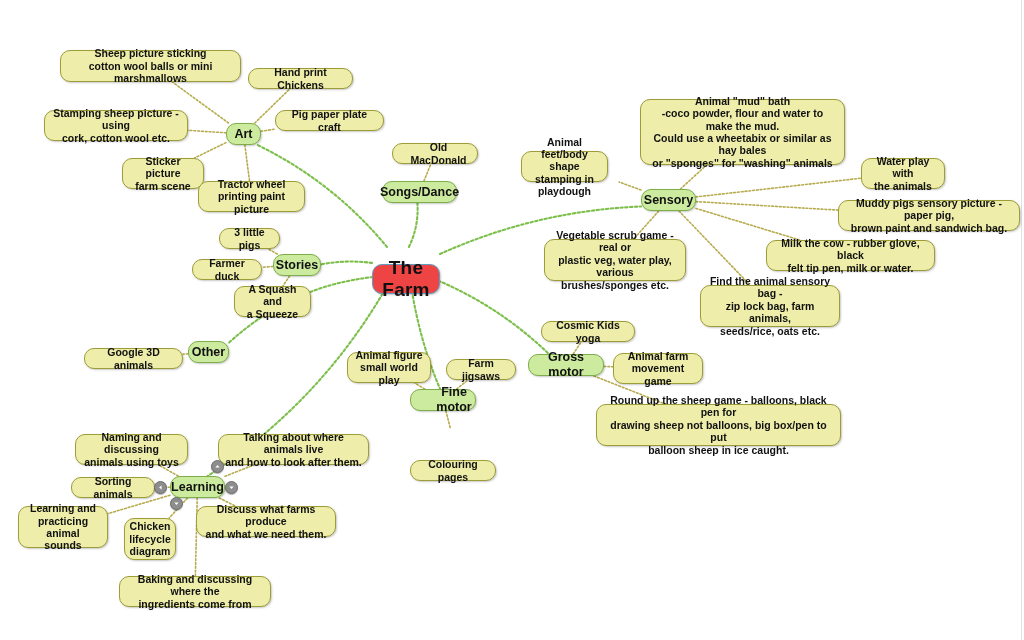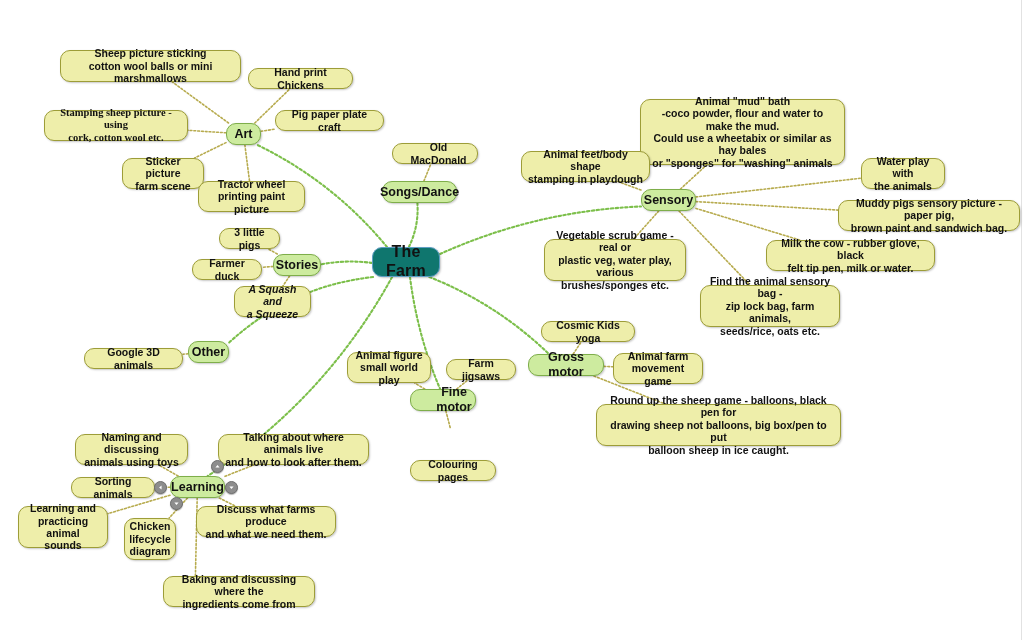--- a/index.html
+++ b/index.html
@@ -30,24 +30,25 @@
     color: #111111;
     border-radius: 10px;
     display: flex;
     align-items: center;
     justify-content: center;
     line-height: 1.18;
     white-space: pre-line;
     box-shadow: 1px 1px 2px rgba(0,0,0,0.22);
   }
   .node-root {
-    background: #0f766e;
+    background: #ef4444;
     border: 1px solid #5f9ec4;
-    font-size: 16px;
+    font-size: 19px;
     letter-spacing: 0.2px;
+    margin-top: 17px;
   }
   .node-branch {
     background: #cdeb9f;
     border: 1px solid #7eae4a;
     font-size: 12.5px;
   }
   .node-leaf {
     background: #eeeeaa;
     border: 1px solid #9d9d38;
     font-size: 10.5px;
@@ -122,33 +123,33 @@
       <path d="M 197.2 498.0 Q 196.3 537.0 195.4 576.0" fill="none" stroke="#b7ab4e" stroke-width="1.6" stroke-dasharray="1.8 2.0" stroke-linecap="round"></path>
     </svg>
 
   <div class="right-rule"></div>
 
   <div id="nodes">
       <div class="node node-leaf" style="left: 60px; top: 50px; width: 181px; height: 32px;">Sheep picture sticking
 cotton wool balls or mini marshmallows</div>
       <div class="node node-leaf" style="left: 248px; top: 68px; width: 105px; height: 21px;">Hand print Chickens</div>
       <div class="node node-leaf" style="left: 275px; top: 110px; width: 109px; height: 21px;">Pig paper plate craft</div>
-      <div class="node node-leaf" style="left: 44px; top: 110px; width: 144px; height: 31px; font-family: Liberation Serif, serif;">Stamping sheep picture - using
+      <div class="node node-leaf" style="left: 44px; top: 110px; width: 144px; height: 31px;">Stamping sheep picture - using
 cork, cotton wool etc.</div>
       <div class="node node-leaf" style="left: 122px; top: 158px; width: 82px; height: 31px;">Sticker picture
 farm scene</div>
       <div class="node node-leaf" style="left: 198px; top: 181px; width: 107px; height: 31px;">Tractor wheel
 printing paint picture</div>
       <div class="node node-leaf" style="left: 392px; top: 143px; width: 86px; height: 21px; padding-left: 12px;">Old MacDonald</div>
       <div class="node node-leaf" style="left: 640px; top: 99px; width: 205px; height: 66px;">Animal "mud" bath
 -coco powder, flour and water to
 make the mud.
 Could use a wheetabix or similar as hay bales
 or "sponges" for "washing" animals</div>
-      <div class="node node-leaf" style="left: 521px; top: 151px; width: 129px; height: 31px;">Animal feet/body shape
+      <div class="node node-leaf" style="left: 521px; top: 151px; width: 87px; height: 31px;">Animal feet/body shape
 stamping in playdough</div>
       <div class="node node-leaf" style="left: 861px; top: 158px; width: 84px; height: 31px;">Water play with
 the animals</div>
       <div class="node node-leaf" style="left: 838px; top: 200px; width: 182px; height: 31px;">Muddy pigs sensory picture - paper pig,
 brown paint and sandwich bag.</div>
       <div class="node node-leaf" style="left: 766px; top: 240px; width: 169px; height: 31px;">Milk the cow - rubber glove, black
 felt tip pen, milk or water.</div>
       <div class="node node-leaf" style="left: 544px; top: 239px; width: 142px; height: 42px;">Vegetable scrub game - real or
 plastic veg, water play, various
 brushes/sponges etc.</div>
@@ -160,37 +161,37 @@
 movement game</div>
       <div class="node node-leaf" style="left: 596px; top: 404px; width: 245px; height: 42px;">Round up the sheep game - balloons, black pen for
 drawing sheep not balloons, big box/pen to put
 balloon sheep in ice caught.</div>
       <div class="node node-leaf" style="left: 347px; top: 352px; width: 84px; height: 31px;">Animal figure
 small world play</div>
       <div class="node node-leaf" style="left: 446px; top: 359px; width: 70px; height: 21px;">Farm jigsaws</div>
       <div class="node node-leaf" style="left: 410px; top: 428px; width: 86px; height: 21px; margin-top: 32px;">Colouring pages</div>
       <div class="node node-leaf" style="left: 219px; top: 228px; width: 61px; height: 21px;">3 little pigs</div>
       <div class="node node-leaf" style="left: 192px; top: 259px; width: 70px; height: 21px;">Farmer duck</div>
-      <div class="node node-leaf" style="left: 234px; top: 286px; width: 77px; height: 31px; font-style: italic;">A Squash and
+      <div class="node node-leaf" style="left: 234px; top: 286px; width: 77px; height: 31px;">A Squash and
 a Squeeze</div>
       <div class="node node-leaf" style="left: 84px; top: 348px; width: 99px; height: 21px;">Google 3D animals</div>
       <div class="node node-leaf" style="left: 75px; top: 434px; width: 113px; height: 31px;">Naming and discussing
 animals using toys</div>
       <div class="node node-leaf" style="left: 218px; top: 434px; width: 151px; height: 31px;">Talking about where animals live
 and how to look after them.</div>
       <div class="node node-leaf" style="left: 71px; top: 477px; width: 84px; height: 21px;">Sorting animals</div>
       <div class="node node-leaf" style="left: 18px; top: 506px; width: 90px; height: 42px;">Learning and
 practicing animal
 sounds</div>
       <div class="node node-leaf" style="left: 124px; top: 518px; width: 52px; height: 42px;">Chicken
 lifecycle
 diagram</div>
       <div class="node node-leaf" style="left: 196px; top: 506px; width: 140px; height: 31px;">Discuss what farms produce
 and what we need them.</div>
-      <div class="node node-leaf" style="left: 119px; top: 576px; width: 152px; height: 31px; margin-left: 44px;">Baking and discussing where the
+      <div class="node node-leaf" style="left: 119px; top: 576px; width: 152px; height: 31px;">Baking and discussing where the
 ingredients come from</div>
       <div class="node node-branch" style="left: 226px; top: 123px; width: 35px; height: 22px;">Art</div>
       <div class="node node-branch" style="left: 382px; top: 181px; width: 75px; height: 22px;">Songs/Dance</div>
       <div class="node node-branch" style="left: 641px; top: 189px; width: 55px; height: 22px;">Sensory</div>
       <div class="node node-branch" style="left: 528px; top: 354px; width: 76px; height: 22px;">Gross motor</div>
       <div class="node node-branch" style="left: 410px; top: 389px; width: 66px; height: 22px; padding-left: 22px;">Fine motor</div>
       <div class="node node-branch" style="left: 273px; top: 254px; width: 48px; height: 22px;">Stories</div>
       <div class="node node-branch" style="left: 188px; top: 341px; width: 41px; height: 22px;">Other</div>
       <div class="node node-branch" style="left: 170px; top: 476px; width: 55px; height: 22px;">Learning</div>
       <div class="node node-root" style="left: 372px; top: 247px; width: 68px; height: 30px;">The Farm</div>

